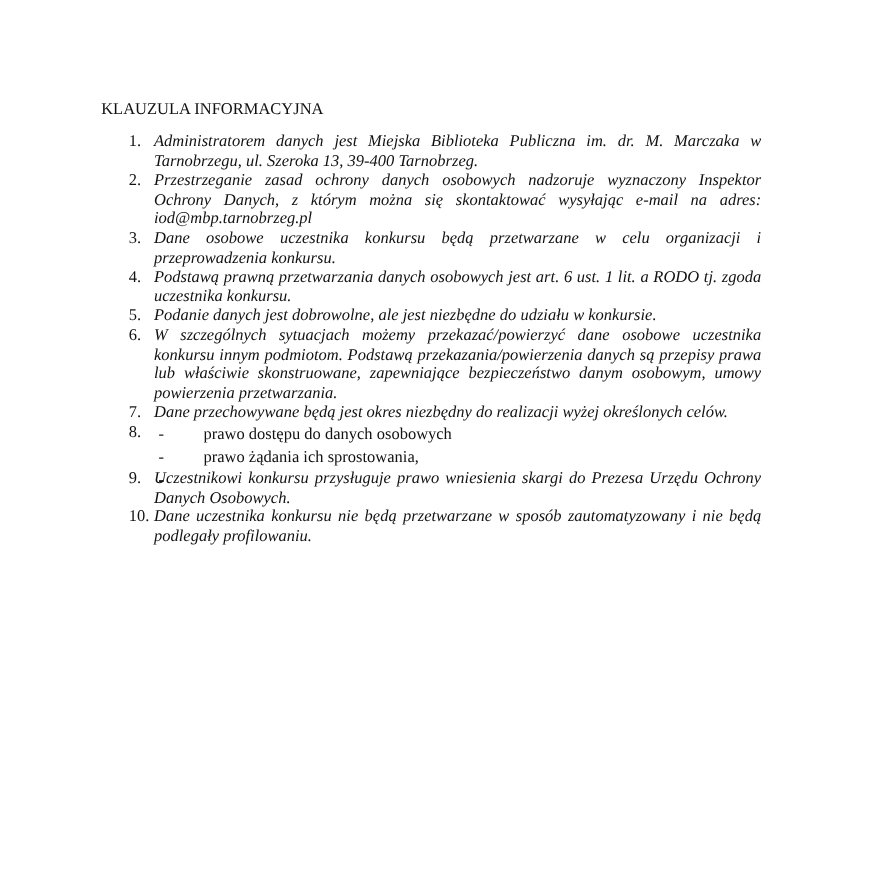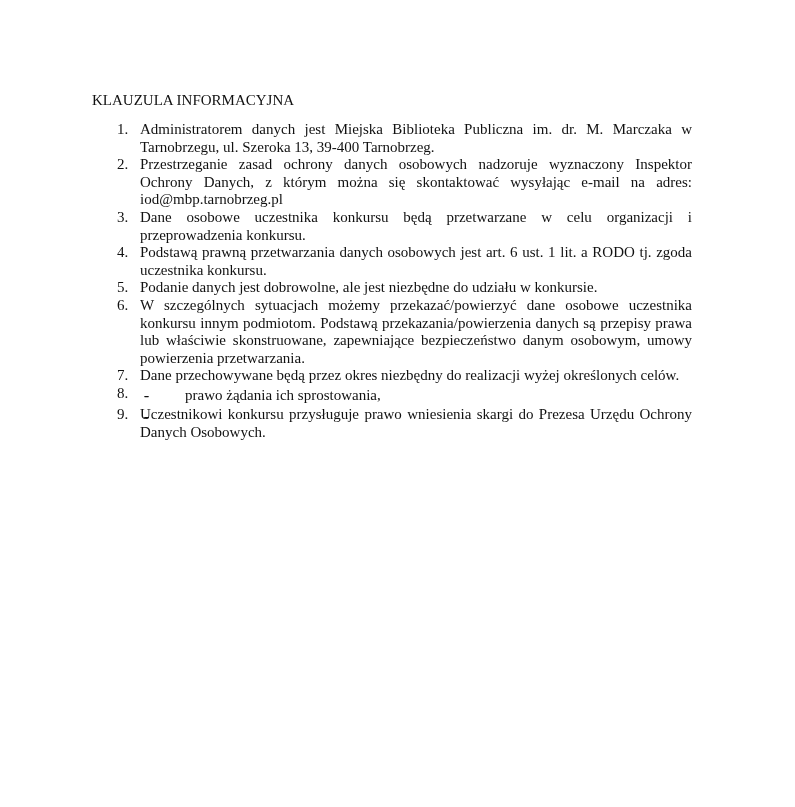--- a/index.html
+++ b/index.html
@@ -19,21 +19,21 @@
     }
     ol.clauses > li {
       position: relative; padding-left: 48px;
       line-height: 17.6px; text-align: justify;
       margin: 0;
     }
     ol.clauses > li .num {
       position: absolute; left: 25px; top: 0;
     }
     ol.clauses > li.two-digit .num { left: 25px; }
-    ol.clauses > li .text { display: block; }
+    ol.clauses > li .text { display: block; font-style: italic; }
     ul.rights {
       list-style: none; margin: 0; padding: 0;
       position: relative; left: -48px; width: 648px;
     }
     ul.rights li {
       position: relative; padding-left: 93px; line-height: 21px;
       text-align: left;
     }
     ul.rights li .dash { position: absolute; left: 52px; top: 0; }
   </style>
@@ -63,41 +63,46 @@
     <li>
       <span class="num">5.</span>
       <span class="text">Podanie danych jest dobrowolne, ale jest niezbędne do udziału w konkursie.</span>
     </li>
     <li>
       <span class="num">6.</span>
       <span class="text">W szczególnych sytuacjach możemy przekazać/powierzyć dane osobowe uczestnika konkursu innym podmiotom. Podstawą przekazania/powierzenia danych są przepisy prawa lub właściwie skonstruowane, zapewniające bezpieczeństwo danym osobowym, umowy powierzenia przetwarzania.</span>
     </li>
     <li>
       <span class="num">7.</span>
-      <span class="text">Dane przechowywane będą przez okres niezbędny do realizacji wyżej określonych celów.</span>
+      <span class="text">Dane przechowywane będą jest okres niezbędny do realizacji wyżej określonych celów.</span>
     </li>
     <li>
       <span class="num">8.</span>
       <ul class="rights">
         <li>
           <span class="dash">-</span>
+          <span>prawo dostępu do danych osobowych</span>
         </li>
         <li>
           <span class="dash">-</span>
           <span>prawo żądania ich sprostowania,</span>
         </li>
         <li>
           <span class="dash">-</span>
         </li>
         <li>
           <span class="dash">-</span>
         </li>
         <li>
           <span class="dash">-</span>
         </li>
       </ul>
     </li>
     <li>
       <span class="num">9.</span>
       <span class="text">Uczestnikowi konkursu przysługuje prawo wniesienia skargi do Prezesa Urzędu Ochrony Danych Osobowych.</span>
     </li>
+    <li class="two-digit">
+      <span class="num">10.</span>
+      <span class="text">Dane uczestnika konkursu nie będą przetwarzane w sposób zautomatyzowany i nie będą podlegały profilowaniu.</span>
+    </li>
   </ol>
 </div>
 
 </body></html>

